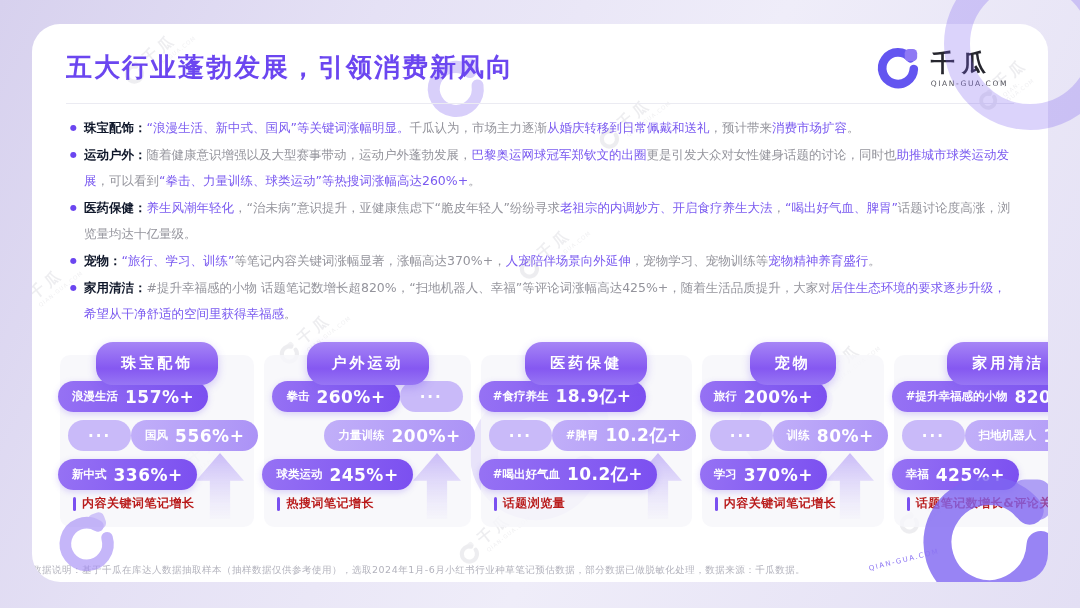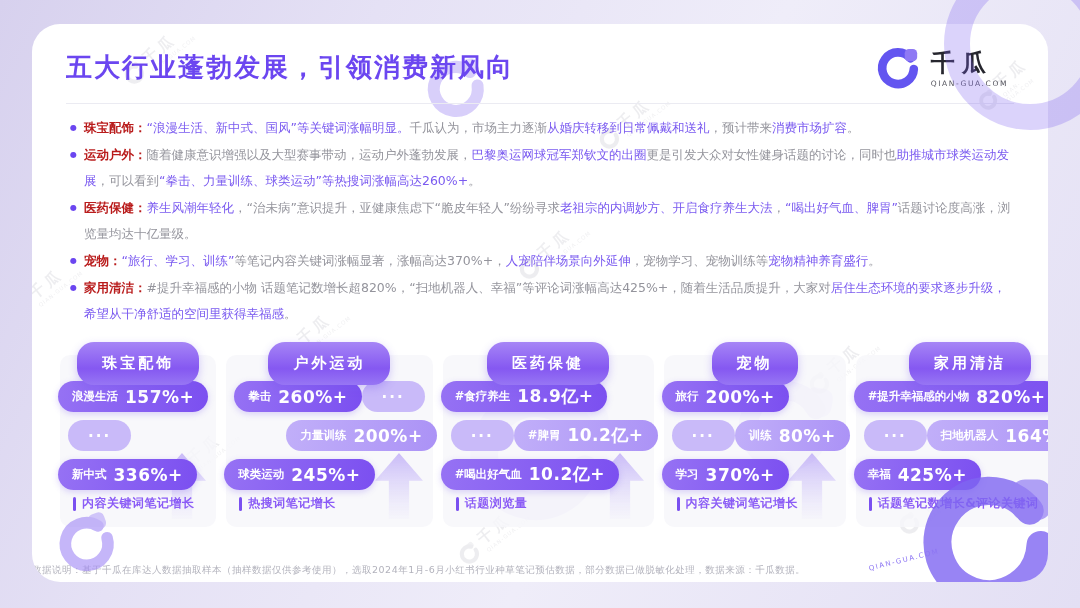--- a/index.html
+++ b/index.html
@@ -25,21 +25,21 @@
   .title-divider{position:absolute;left:34px;right:34px;top:79px;height:1px;background:#ebebf2;}
   .brand{position:absolute;top:22px;right:40px;display:flex;align-items:center;gap:10px;}
   .brand-icon{width:46px;height:46px;}
   .brand-txt{display:flex;flex-direction:column;}
   .brand-name{font-size:24px;font-weight:bold;color:#26262e;letter-spacing:7px;line-height:1.1;}
   .brand-dom{font-size:7.5px;color:#55555e;letter-spacing:1.6px;margin-top:2px;}
   
   #bullets{position:absolute;left:38px;right:34px;top:91px;}
   .bullet{position:relative;padding-left:14px;font-size:12.5px;line-height:26px;margin-bottom:1px;}
   .bullet::before{content:'●';position:absolute;left:0;top:0;font-size:8px;color:#6b46f0;}
-  .b-label{font-weight:bold;color:#b91c1c;}
+  .b-label{font-weight:bold;color:#0f172a;}
   .seg-p{color:#7a5af0;}
   .seg-g{color:#94949c;}
   
   #cards{position:absolute;left:28px;right:28px;top:318px;display:flex;gap:10px;}
   .card{position:relative;flex:1;}
   .card-header{position:absolute;top:0;left:50%;transform:translateX(-50%);z-index:3;
     height:43px;padding:0 25px;border-radius:17px;display:flex;align-items:center;
     background:linear-gradient(180deg,#a685f6 0%,#8558f1 62%,#9776f4 100%);
     color:#fff;font-size:15px;font-weight:bold;letter-spacing:3px;white-space:nowrap;
     box-shadow:0 3px 8px rgba(120,85,240,.30);}
@@ -55,21 +55,21 @@
     padding:0 14px;white-space:nowrap;color:#fff;}
   .pill.dark{background:linear-gradient(100deg,#9672f4,#7b4ff0);box-shadow:0 2px 6px rgba(120,85,240,.25);}
   .pill.light{background:linear-gradient(100deg,#c1aff9,#ab92f6);}
   .pill.dots{background:#c9baf9;padding:0 20px;font-weight:bold;font-size:15px;letter-spacing:2px;}
   .row.left .pill.dark{margin-left:-10px;}
   .row.split .pill.light,.row.right .pill.light{margin-right:-12px;}
   .p-label{font-size:11.5px;font-weight:bold;}
   .p-value{font-size:17px;font-weight:bold;letter-spacing:.5px;}
   .caption{position:absolute;left:13px;bottom:15px;display:flex;align-items:center;gap:6px;z-index:2;}
   .cap-bar{width:3px;height:14px;border-radius:2px;background:#7a50f0;display:inline-block;}
-  .cap-text{font-size:12px;font-weight:bold;color:#8b5cf6;letter-spacing:.5px;white-space:nowrap;}
+  .cap-text{font-size:12px;font-weight:bold;color:#b91c1c;letter-spacing:.5px;white-space:nowrap;}
   .arrow-deco{position:absolute;right:10px;bottom:8px;width:48px;height:66px;z-index:1;opacity:.8;}
   
   #footer{position:absolute;left:0;right:0;top:540px;text-align:left;
     font-size:9.5px;color:#b2b2bc;letter-spacing:.5px;}
   
   .ring-tr{position:absolute;top:-42px;right:-36px;width:120px;height:120px;border-radius:50%;
     border:26px solid rgba(126,96,241,.28);z-index:2;pointer-events:none;}
   .corner-br{right:-16px;bottom:-38px;width:150px;height:150px;color:#7f66f2;opacity:.8;z-index:2;}
   .corner-br-txt{position:absolute;right:108px;bottom:18px;font-size:7px;color:#8d76f3;
     letter-spacing:1.5px;transform:rotate(-14deg);z-index:2;}
@@ -235,20 +235,24 @@
             <div class="card-body">
               <div class="rows">
                 <div class="row left">
                   <div class="pill dark">
                     <span class="p-label">浪漫生活</span>
                     <span class="p-value">157%+</span>
                   </div>
                 </div>
                 <div class="row split">
                   <div class="pill dots">···</div>
+                  <div class="pill light">
+                    <span class="p-label">国风</span>
+                    <span class="p-value">556%+</span>
+                  </div>
                 </div>
                 <div class="row left">
                   <div class="pill dark">
                     <span class="p-label">新中式</span>
                     <span class="p-value">336%+</span>
                   </div>
                 </div>
               </div>
               <div class="caption">
                 <span class="cap-bar"></span>

